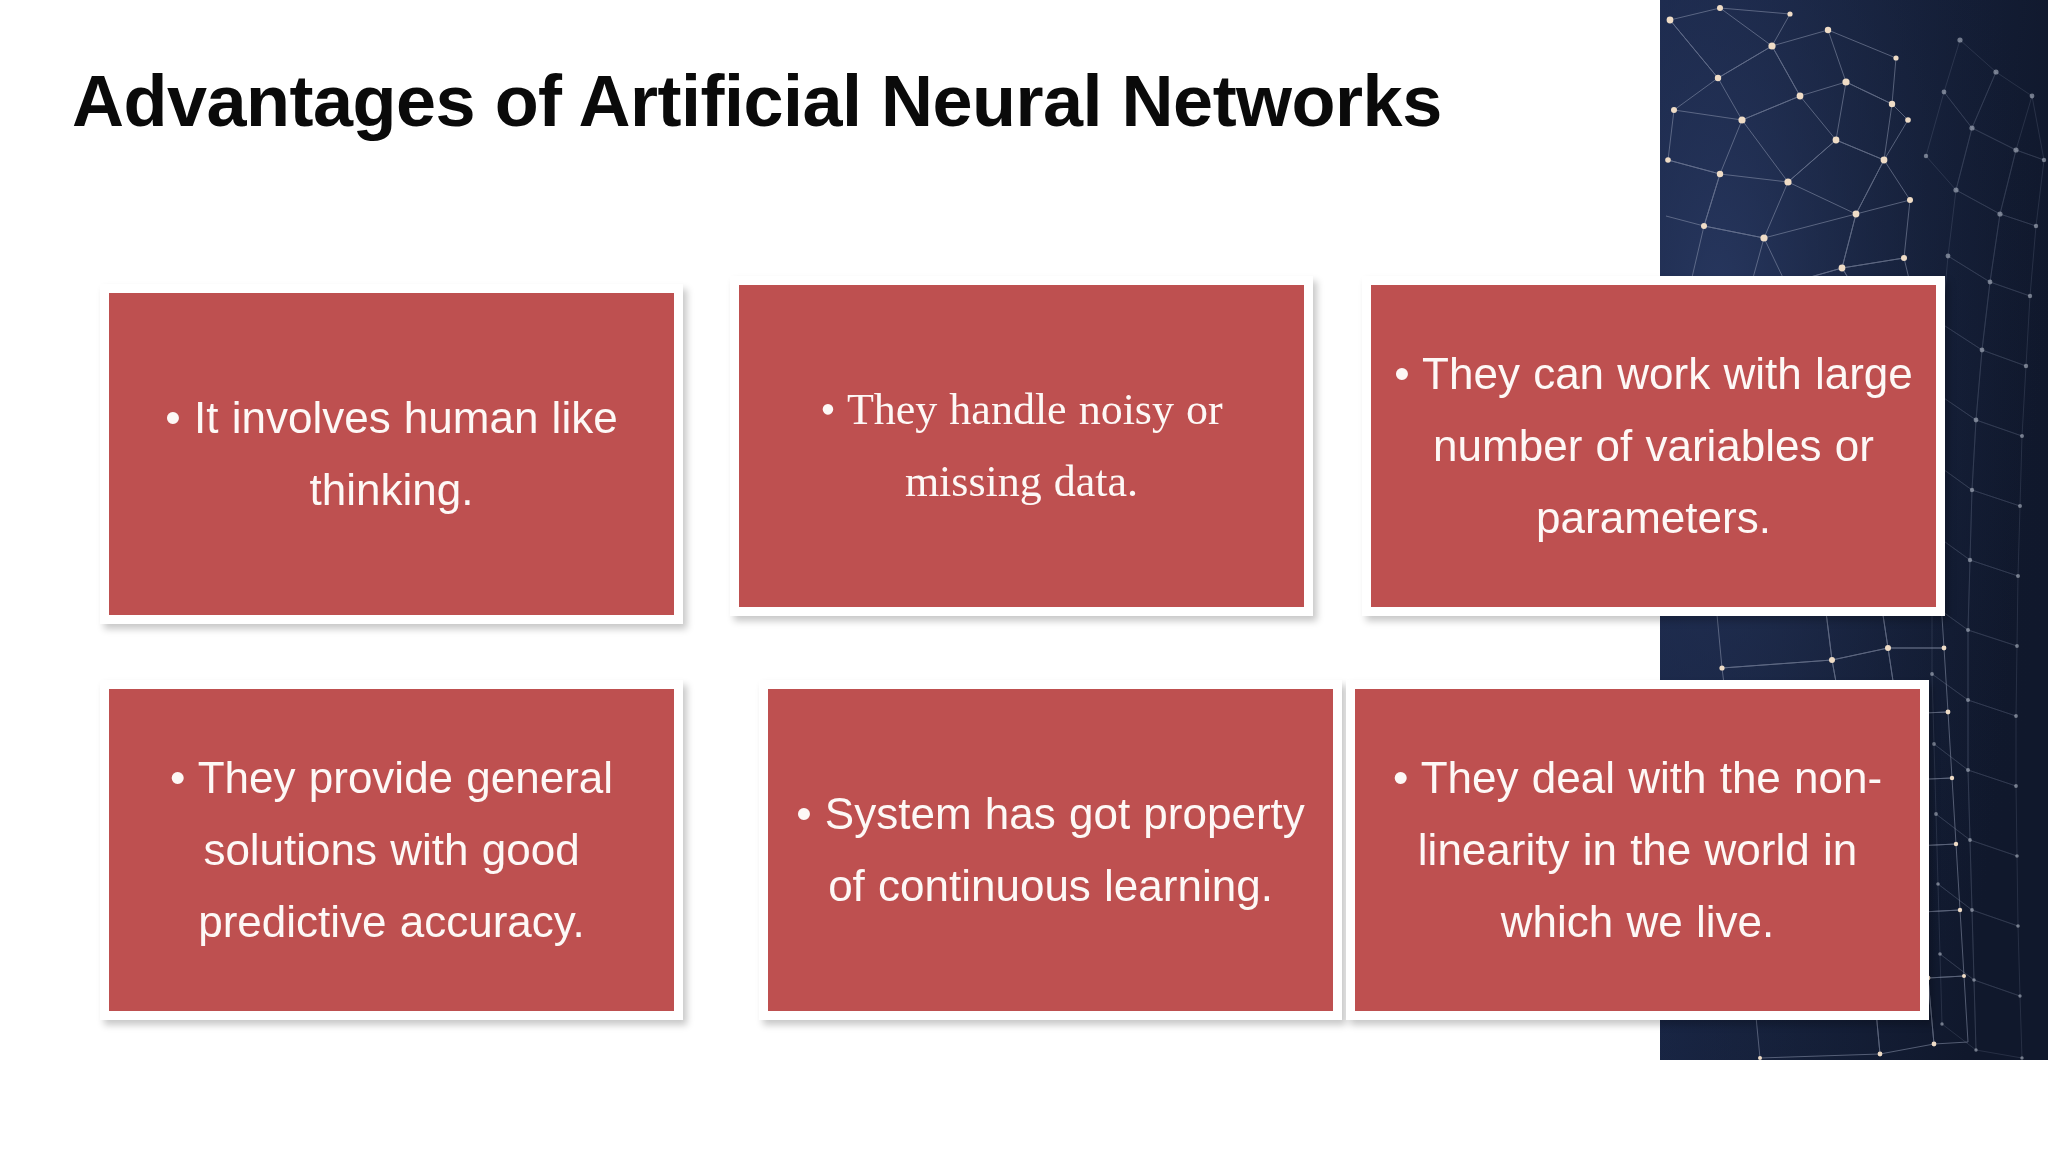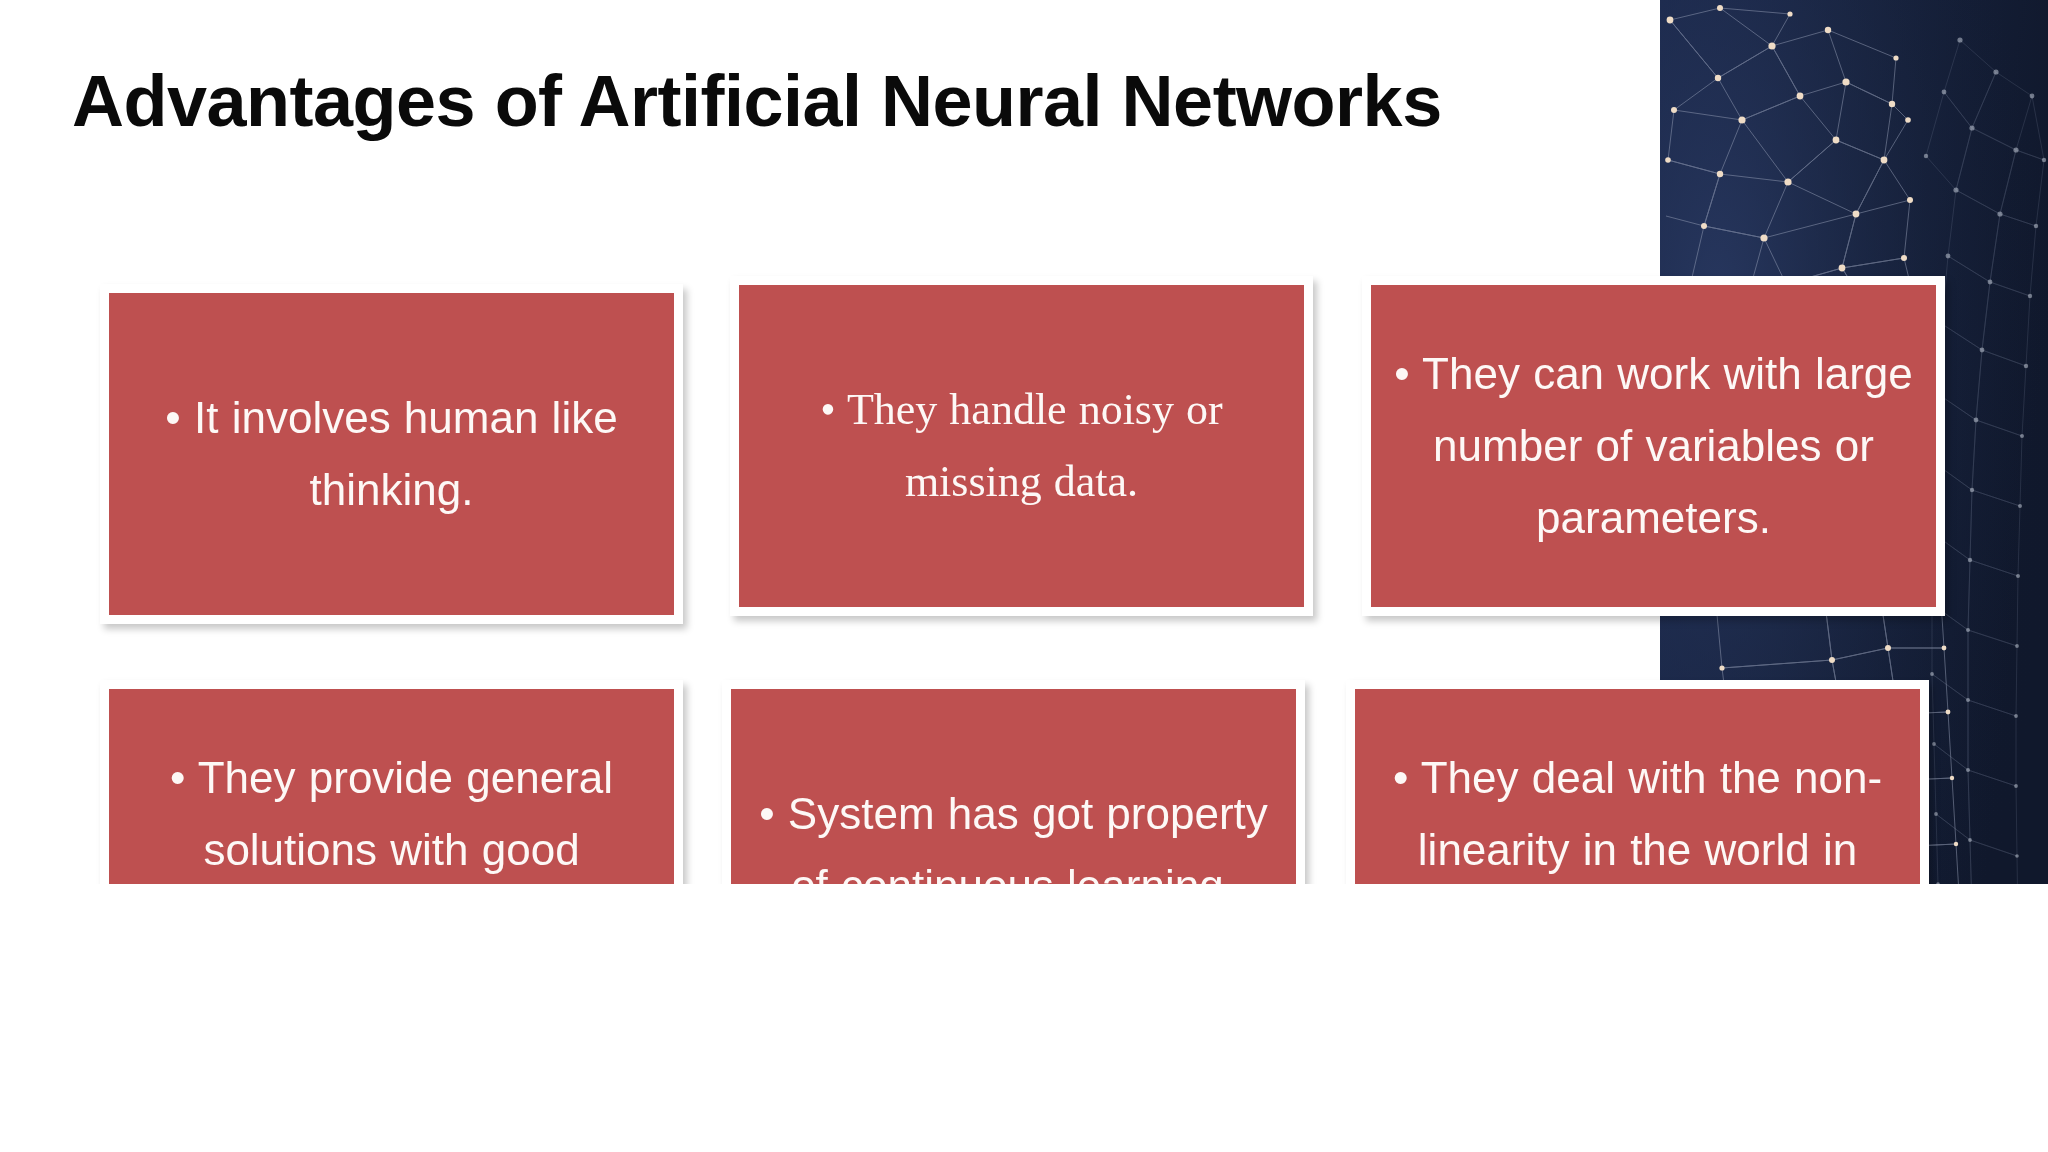--- a/index.html
+++ b/index.html
@@ -5,21 +5,21 @@
   * { margin:0; padding:0; box-sizing:border-box; }
   html,body { width:2048px; height:1152px; }
   body {
     background:#ffffff;
     font-family:"Liberation Sans", sans-serif;
     overflow:hidden;
     position:relative;
   }
   #slide {
     position:absolute; left:0; top:0;
-    width:2048px; height:884px;
+    width:2048px; height:1152px;
     background:#ffffff;
     overflow:hidden;
   }
 
   
   #deco {
     position:absolute;
     left:1660px; top:0px;
     width:388px; height:1060px;
     overflow:hidden;
@@ -63,21 +63,21 @@
     width:100%;
     word-spacing:1px;
   }
 
   
   #card-1 { left:100px;  top:284px; width:583px; height:340px; }
   #card-2 { left:730px;  top:276px; width:583px; height:340px;font-family:Liberation Serif, serif; }
   #card-3 { left:1362px; top:276px; width:583px; height:340px; }
   
   #card-4 { left:100px;  top:680px; width:583px; height:340px;align-items:center; }
-  #card-5 { left:722px;  top:680px; width:583px; height:340px; }
+  #card-5 { left:759px;  top:680px; width:583px; height:340px; }
   #card-6 { left:1346px; top:680px; width:583px; height:340px; }
 </style>
 </head>
 <body>
 
 <div id="slide">
 
   <div id="deco">
     <svg viewBox="0 0 388 1060" preserveAspectRatio="none" aria-hidden="true">
       <defs>

